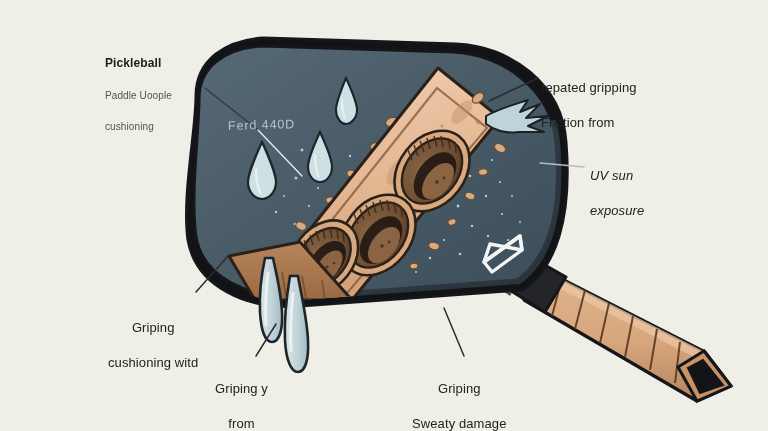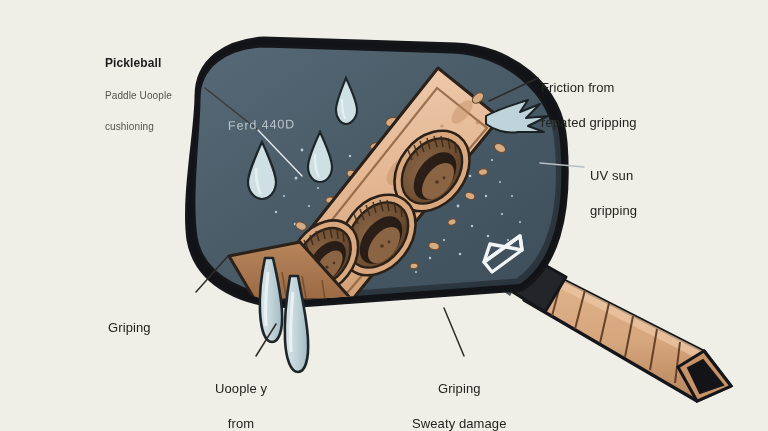--- a/index.html
+++ b/index.html
@@ -13,21 +13,21 @@
   #stage{position:absolute;inset:0;width:768px;height:431px;}
   svg.layer{position:absolute;left:0;top:0;width:768px;height:431px;}
 
   .lbl{position:absolute;white-space:pre-line;line-height:1.22;}
   .lbl .t1{font-size:12px;font-weight:bold;color:#1d1d1b;letter-spacing:.1px;}
   .lbl .t2{font-size:10px;font-weight:normal;color:#55534e;letter-spacing:.1px;}
   .lbl .t3{font-size:13px;font-weight:normal;color:#23231f;letter-spacing:.1px;}
 
   #lbl-title{left:105px;top:36px;}
   #lbl-friction{left:541px;top:60px;text-align:left;}
-  #lbl-uv{left:590px;top:148px;text-align:left;}
+  #lbl-uv{left:590px;top:148px;text-align:left;font-style:italic;}
   #lbl-grip{left:108px;top:300px;text-align:center;}
   #lbl-sweaty{left:215px;top:361px;text-align:center;}
   #lbl-moisture{left:412px;top:361px;text-align:center;}
 
   .facetext{
     position:absolute;left:228px;top:118px;
     font-size:12.5px;color:#b9c4c9;letter-spacing:.9px;
     font-family:"Liberation Sans", sans-serif;
     transform:rotate(-1.5deg);
   }
@@ -339,35 +339,36 @@
 
   <div class="facetext">Ferd 440D</div>
 
   <div class="lbl" id="lbl-title">
     <div class="t1">Pickleball</div>
     <div class="t2">Paddle Uoople</div>
     <div class="t2">cushioning</div>
   </div>
 
   <div class="lbl" id="lbl-friction">
+    <div class="t3">repated gripping</div>
     <div class="t3">Friction from</div>
-    <div class="t3">repated gripping</div>
   </div>
 
   <div class="lbl" id="lbl-uv">
     <div class="t3">UV sun</div>
-    <div class="t3">gripping</div>
+    <div class="t3">exposure</div>
   </div>
 
   <div class="lbl" id="lbl-grip">
     <div class="t3">Griping</div>
+    <div class="t3">cushioning witd</div>
   </div>
 
   <div class="lbl" id="lbl-sweaty">
-    <div class="t3">Uoople y</div>
+    <div class="t3">Griping y</div>
     <div class="t3">from</div>
   </div>
 
   <div class="lbl" id="lbl-moisture">
     <div class="t3">Griping</div>
     <div class="t3">Sweaty damage</div>
   </div>
 
 </div>
 

